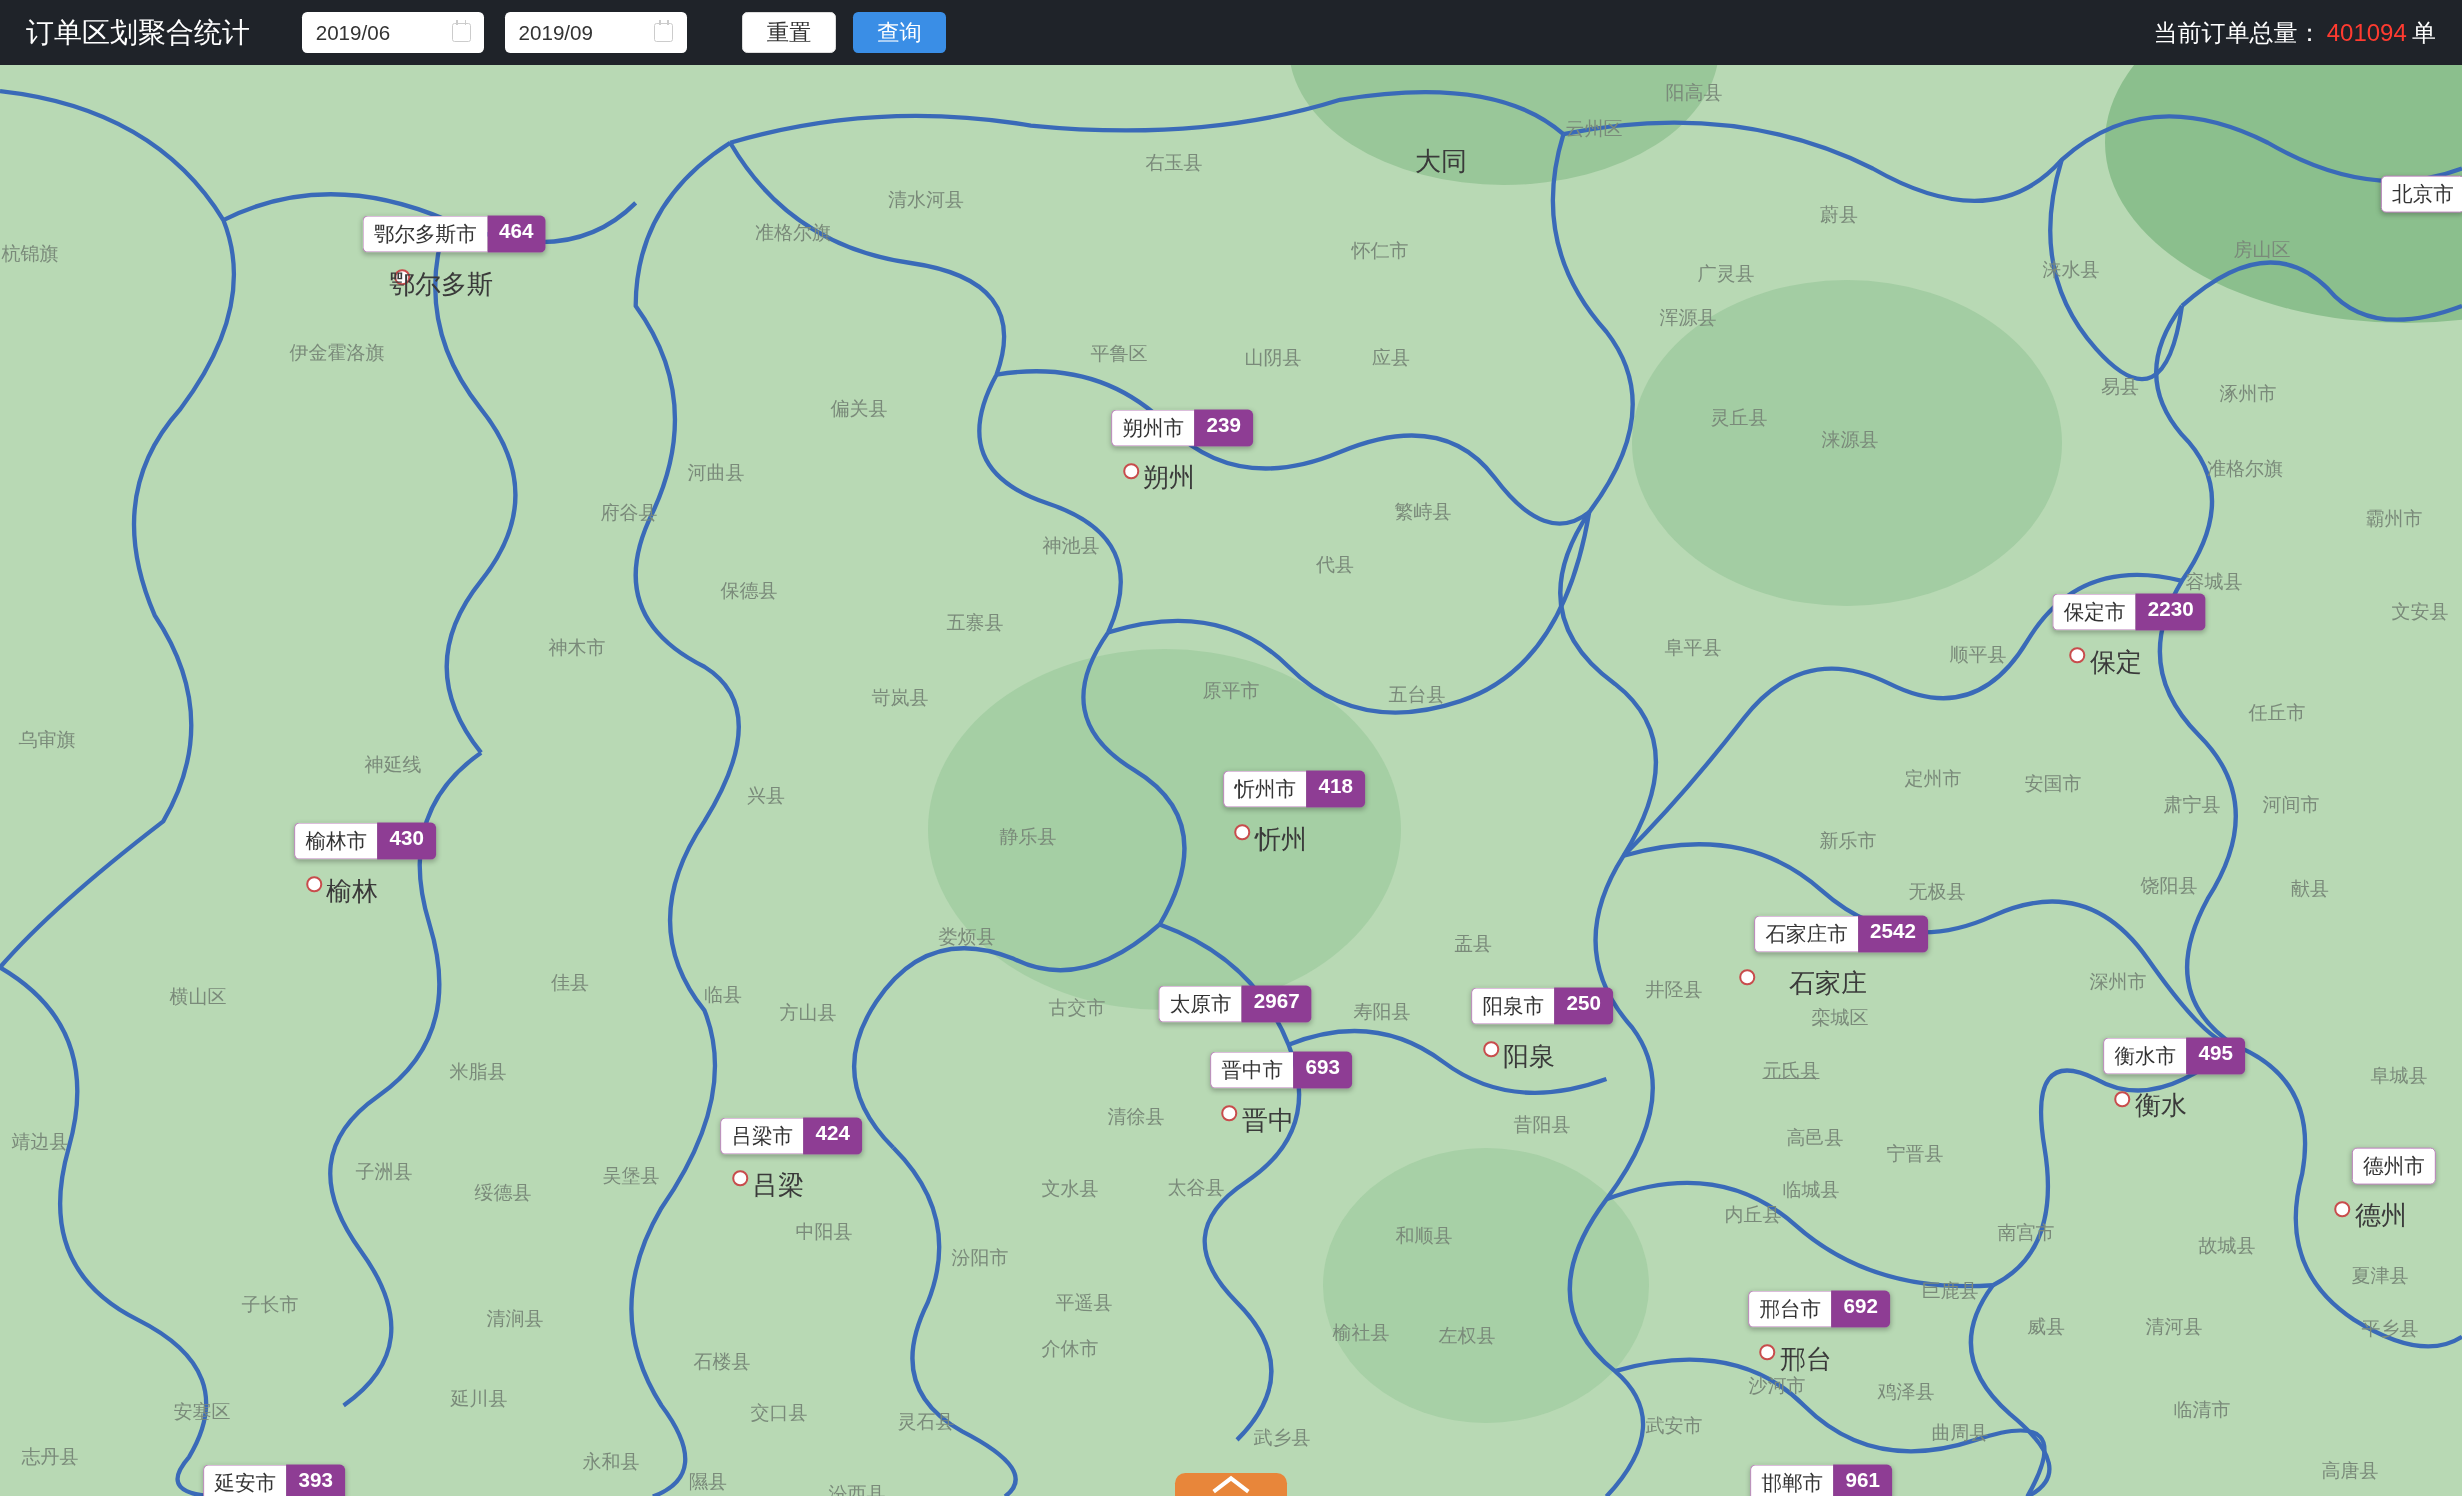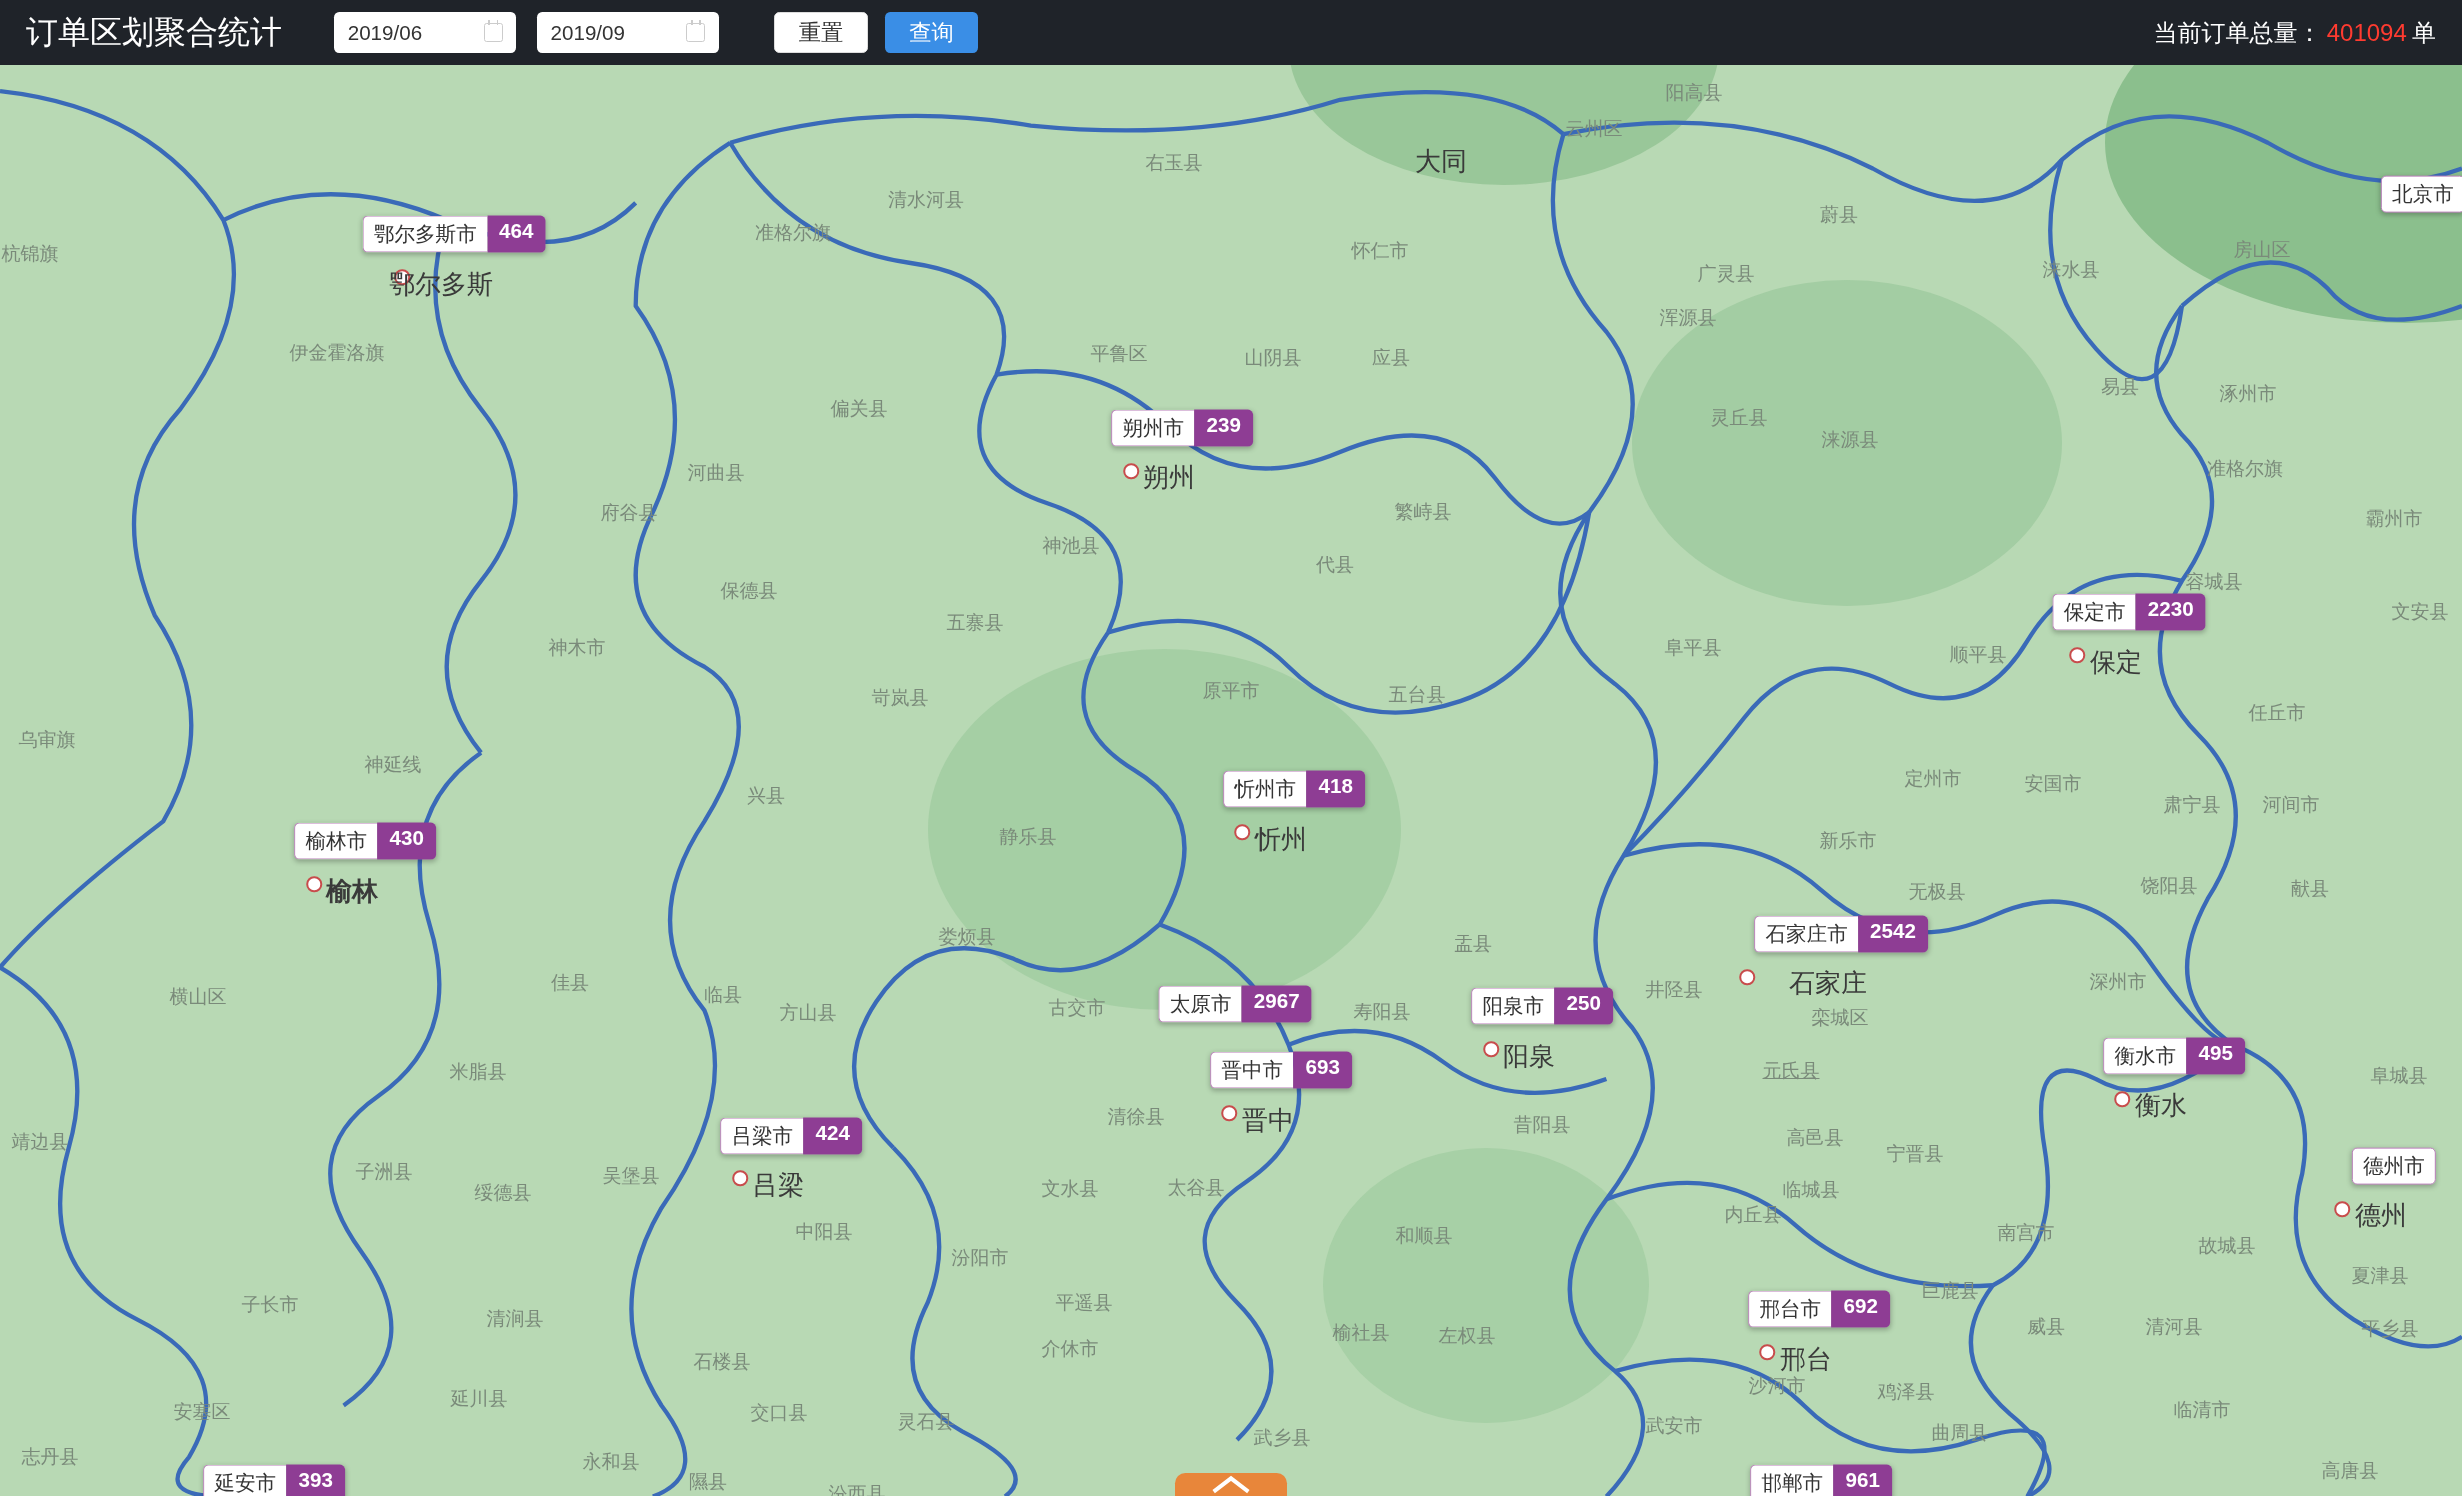--- a/index.html
+++ b/index.html
@@ -15,21 +15,21 @@
       top: 0; left: 0; right: 0;
       height: 65px;
       background: #1f2329;
       display: flex;
       align-items: center;
       padding: 0 26px;
       z-index: 1000;
     }
     .title {
       color: #fff;
-      font-size: 32px;
+      font-size: 28px;
       font-weight: 500;
       margin-right: 52px;
     }
     .date-input-wrap {
       display: flex;
       align-items: center;
       background: #fff;
       border-radius: 5.2px;
       padding: 0 13.7px;
       height: 41px;
@@ -382,21 +382,21 @@
         <div class="mname">忻州市</div>
         <div class="mcount">418</div>
       </div>
       <div class="city-dot" style="left: 1242px; top: 767px;"></div>
       <div class="map-label city-major" style="left: 1281px; top: 774px;">忻州</div>
       <div class="marker" style="left: 365px; top: 776px;">
         <div class="mname">榆林市</div>
         <div class="mcount">430</div>
       </div>
       <div class="city-dot" style="left: 314px; top: 819px;"></div>
-      <div class="map-label city-major" style="left: 352px; top: 826px; font-weight: bold;">榆林</div>
+      <div class="map-label city-major" style="left: 352px; top: 826px;">榆林</div>
       <div class="marker" style="left: 1841px; top: 869px;">
         <div class="mname">石家庄市</div>
         <div class="mcount">2542</div>
       </div>
       <div class="city-dot" style="left: 1747px; top: 912px;"></div>
       <div class="map-label city-major" style="left: 1828px; top: 918px;">石家庄</div>
       <div class="marker" style="left: 1235px; top: 939px;">
         <div class="mname">太原市</div>
         <div class="mcount">2967</div>
       </div>

